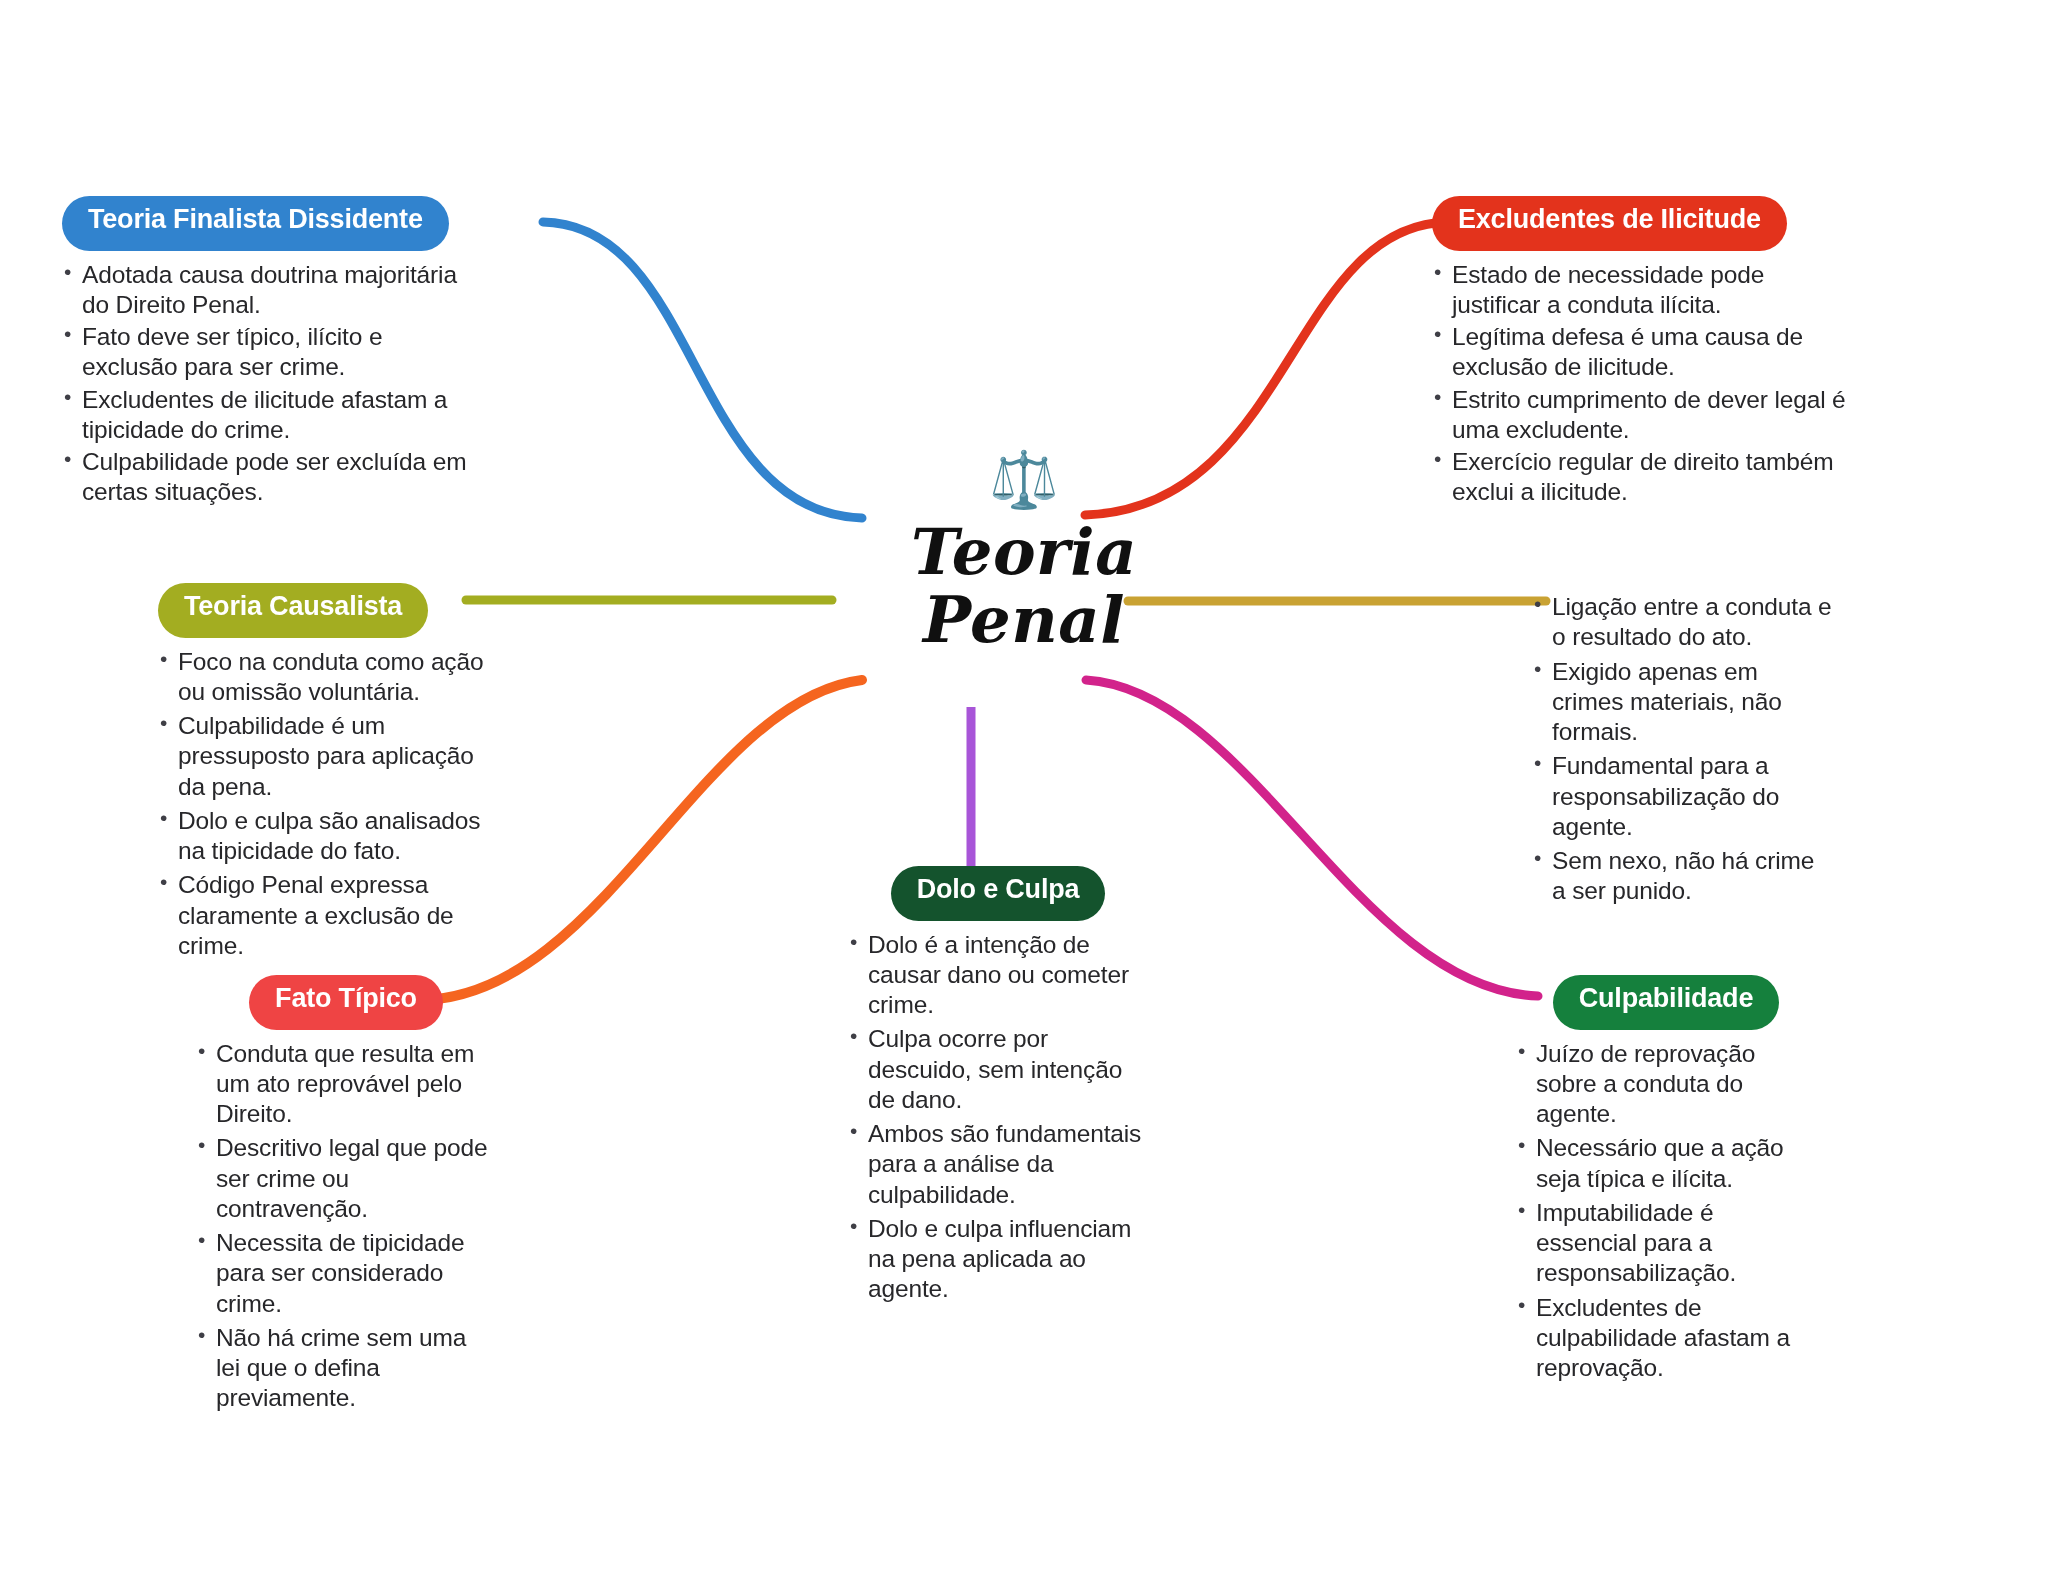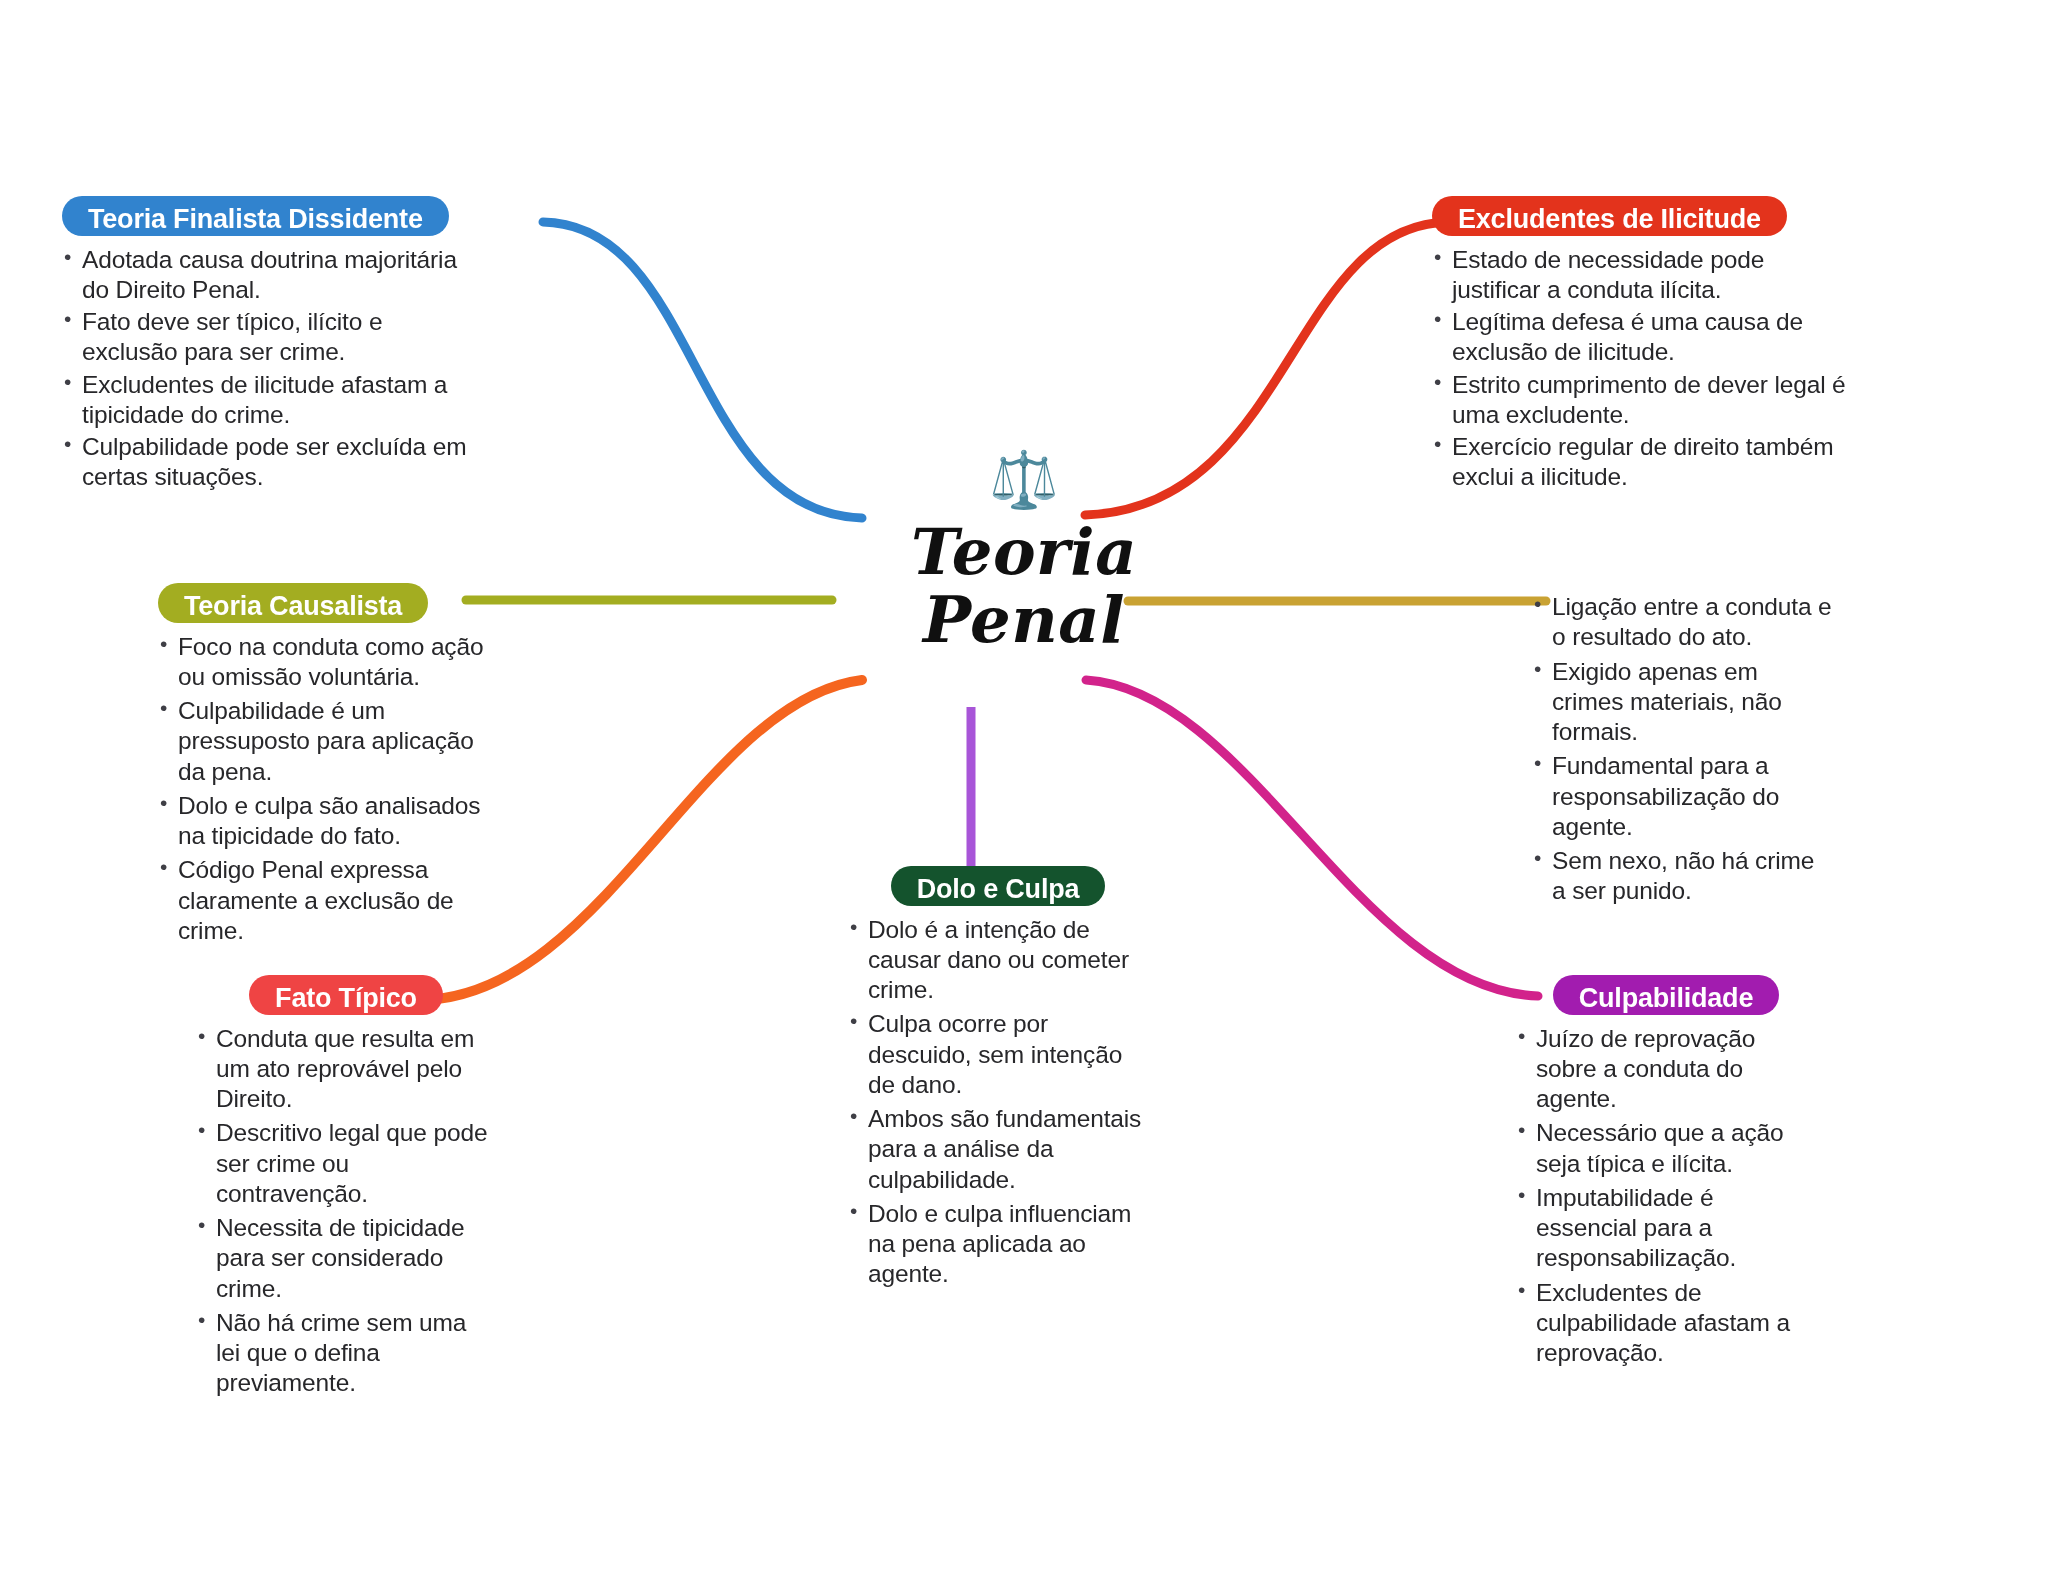--- a/index.html
+++ b/index.html
@@ -38,21 +38,21 @@
     box-sizing: border-box;
   }
 
   .pill {
     display: inline-block;
     border-radius: 999px;
     color: #ffffff;
     font-weight: bold;
     font-size: 27px;
     letter-spacing: -0.2px;
-    padding: 9px 26px 2px 26px;
+    padding: 9px 26px 17px 26px;
     line-height: 1.06;
     white-space: nowrap;
   }
 
   .bullets {
     margin: 9px 0 0 0;
     padding: 0;
     list-style: none;
   }
   .bullets li {
@@ -207,21 +207,21 @@
     <ul class="bullets">
       <li>Dolo é a intenção de causar dano ou cometer crime.</li>
       <li>Culpa ocorre por descuido, sem intenção de dano.</li>
       <li>Ambos são fundamentais para a análise da culpabilidade.</li>
       <li>Dolo e culpa influenciam na pena aplicada ao agente.</li>
     </ul>
   </div>
 
   <div class="branch" id="branch-culpabilidade">
     <div class="pill-wrap center">
-      <span class="pill" style="background:#a21caf">Culpabilidade</span>
+      <span class="pill" style="background:#15803d">Culpabilidade</span>
     </div>
     <ul class="bullets">
       <li>Juízo de reprovação sobre a conduta do agente.</li>
       <li>Necessário que a ação seja típica e ilícita.</li>
       <li>Imputabilidade é essencial para a responsabilização.</li>
       <li>Excludentes de culpabilidade afastam a reprovação.</li>
     </ul>
   </div>
 
 </div>

